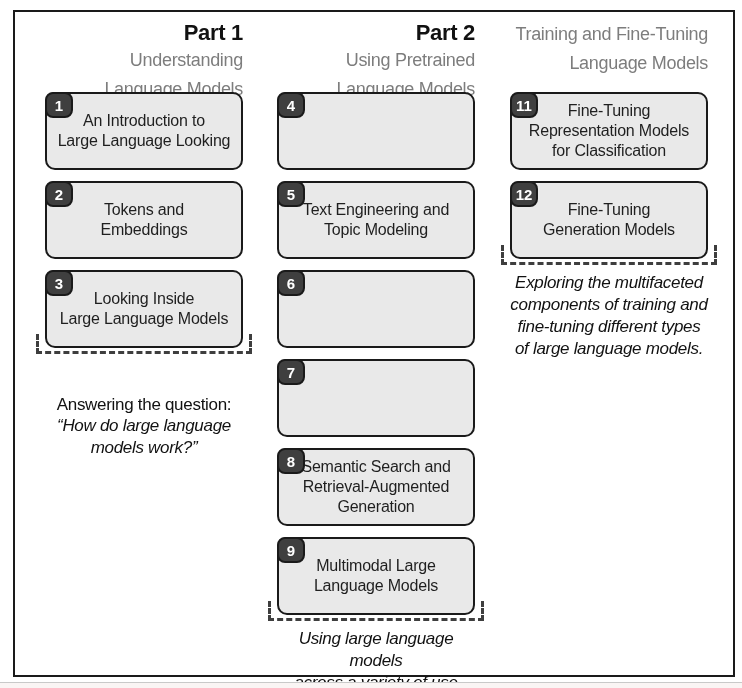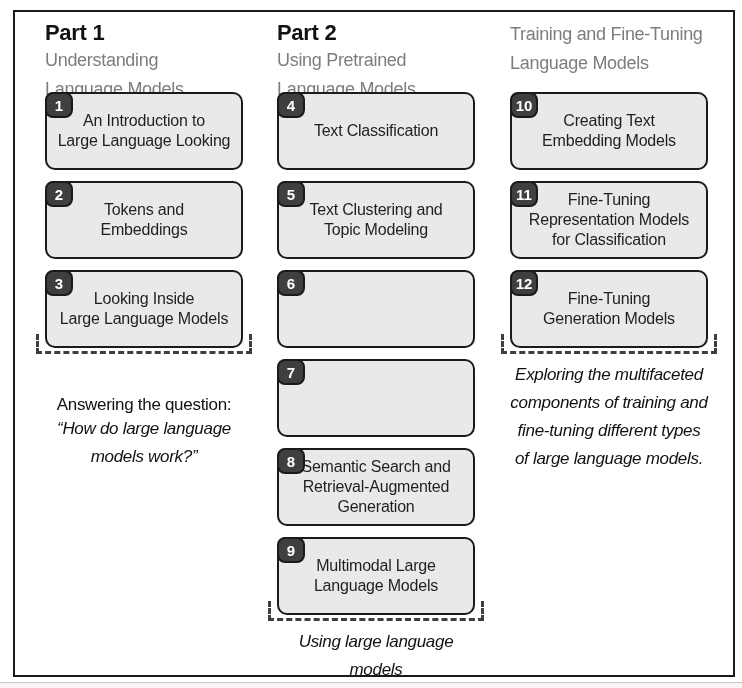--- a/index.html
+++ b/index.html
@@ -28,21 +28,21 @@
   .column {
     position: absolute;
     top: 8px;
     width: 198px;
   }
   .col-1 { left: 30px; }
   .col-2 { left: 262px; }
   .col-3 { left: 495px; }
   .part-header {
     height: 72px;
-    text-align: left;
+    text-align: right;
   }
   .part-title {
     font-size: 22px;
     line-height: 26px;
     font-weight: bold;
     color: #111111;
     letter-spacing: -0.3px;
   }
   .part-subtitle {
     font-size: 18px;
@@ -98,21 +98,21 @@
   }
   .caption-lead {
     font-size: 17px;
     line-height: 21px;
     color: #111111;
     letter-spacing: -0.3px;
     margin-top: 40px;
   }
   .caption-quote {
     font-size: 17px;
-    line-height: 28px;
+    line-height: 22px;
     font-style: italic;
     color: #111111;
     white-space: pre-line;
     letter-spacing: -0.3px;
   }
 </style>
 </head>
 <body>
 
 <div class="frame">
@@ -147,25 +147,24 @@
   </section>
 
   <section class="column col-2">
     <header class="part-header">
       <div class="part-title">Part 2</div>
       <div class="part-subtitle">Using Pretrained
 Language Models</div>
     </header>
     <div class="chapter-box">
       <span class="chapter-badge">4</span>
-      <span class="chapter-title">Text Classification</span>
     </div>
     <div class="chapter-box">
       <span class="chapter-badge">5</span>
-      <span class="chapter-title">Text Clustering and
+      <span class="chapter-title">Text Engineering and
 Topic Modeling</span>
     </div>
     <div class="chapter-box">
       <span class="chapter-badge">6</span>
     </div>
     <div class="chapter-box">
       <span class="chapter-badge">7</span>
     </div>
     <div class="chapter-box">
       <span class="chapter-badge">8</span>
@@ -183,25 +182,20 @@
       <div class="caption-quote">Using large language models
 across a variety of use cases.</div>
     </div>
   </section>
 
   <section class="column col-3">
     <header class="part-header">
       <div class="part-subtitle">Training and Fine-Tuning
 Language Models</div>
     </header>
-    <div class="chapter-box">
-      <span class="chapter-badge">10</span>
-      <span class="chapter-title">Creating Text
-Embedding Models</span>
-    </div>
     <div class="chapter-box">
       <span class="chapter-badge">11</span>
       <span class="chapter-title">Fine-Tuning
 Representation Models
 for Classification</span>
     </div>
     <div class="chapter-box">
       <span class="chapter-badge">12</span>
       <span class="chapter-title">Fine-Tuning
 Generation Models</span>

